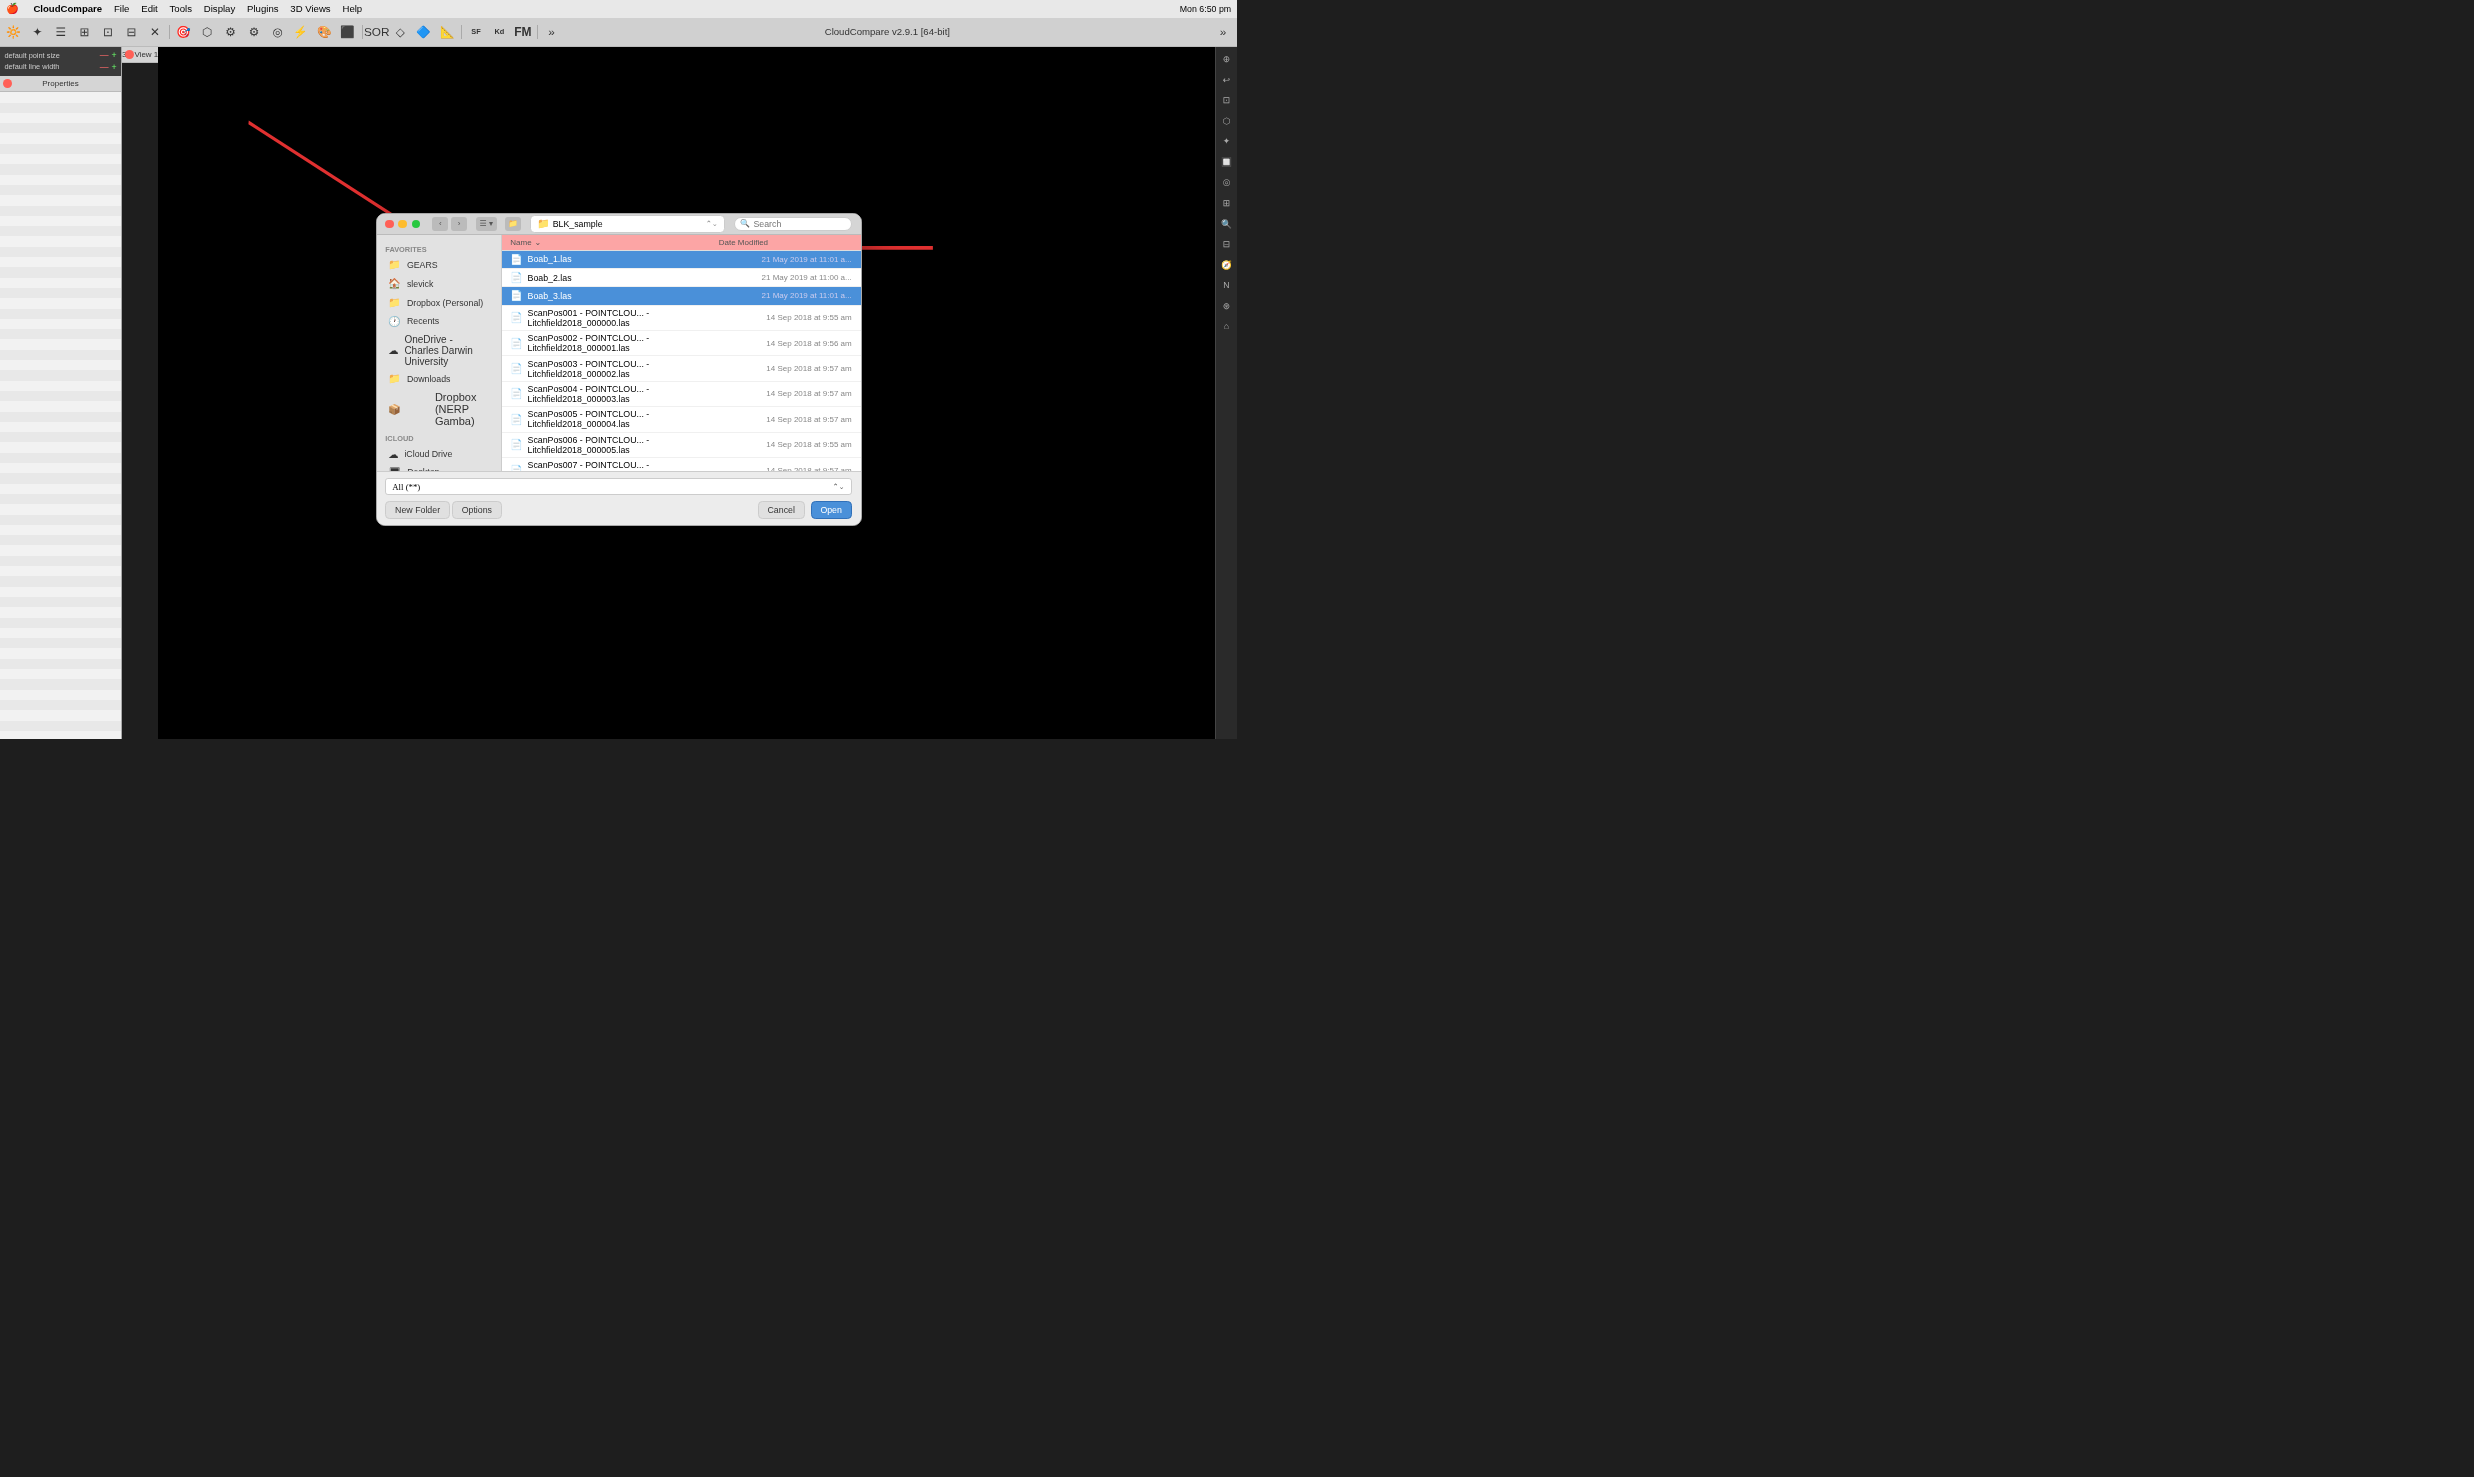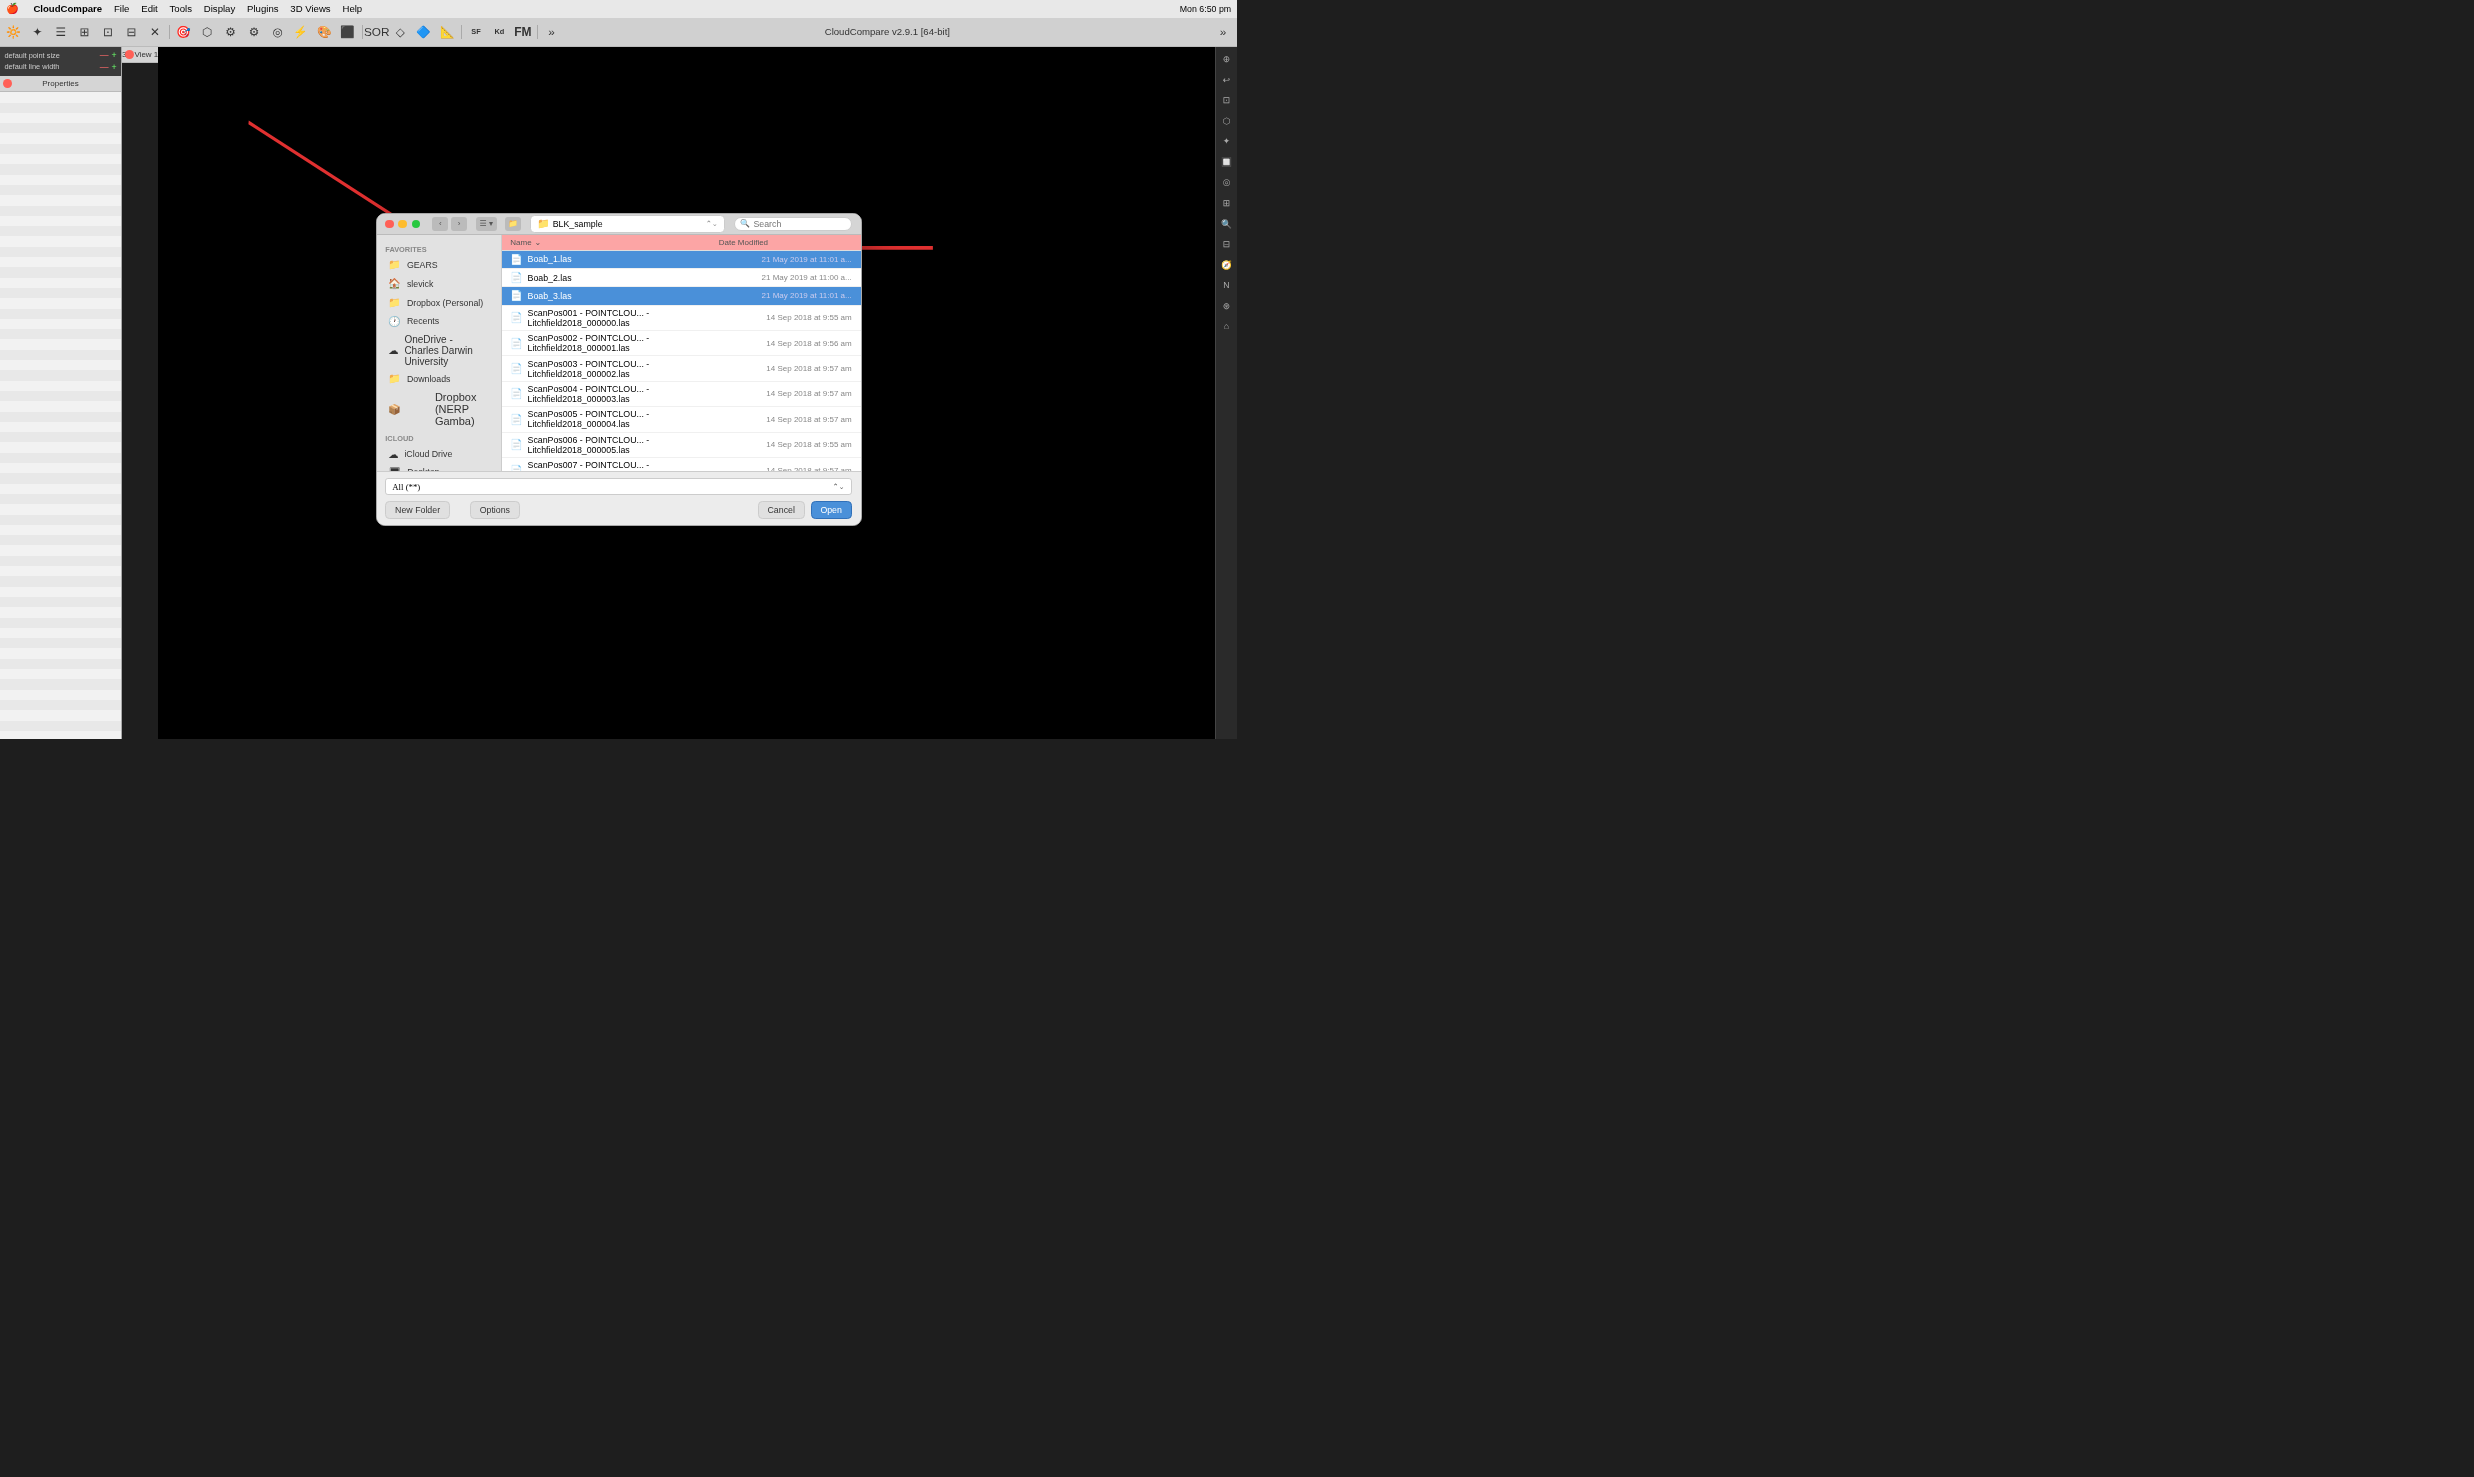--- a/index.html
+++ b/index.html
@@ -474,21 +474,21 @@
       align-items: center;
       justify-content: space-between;
       cursor: pointer;
     }
     .filter-arrow { font-size: 7.4px; color: #555; }
     .dialog-actions {
       display: flex;
       justify-content: space-between;
       align-items: center;
     }
-    .dialog-left-btns { display: flex; gap: 20px; border-radius: 8px; }
+    .dialog-left-btns { display: flex; gap: 2px; border-radius: 8px; }
     .dialog-right-btns { display: flex; gap: 5.9px; }
     .btn {
       height: 17.7px;
       padding: 0 8.8px;
       border-radius: 4.4px;
       font-size: 8.8px;
       cursor: pointer;
       display: flex;
       align-items: center;
       justify-content: center;

